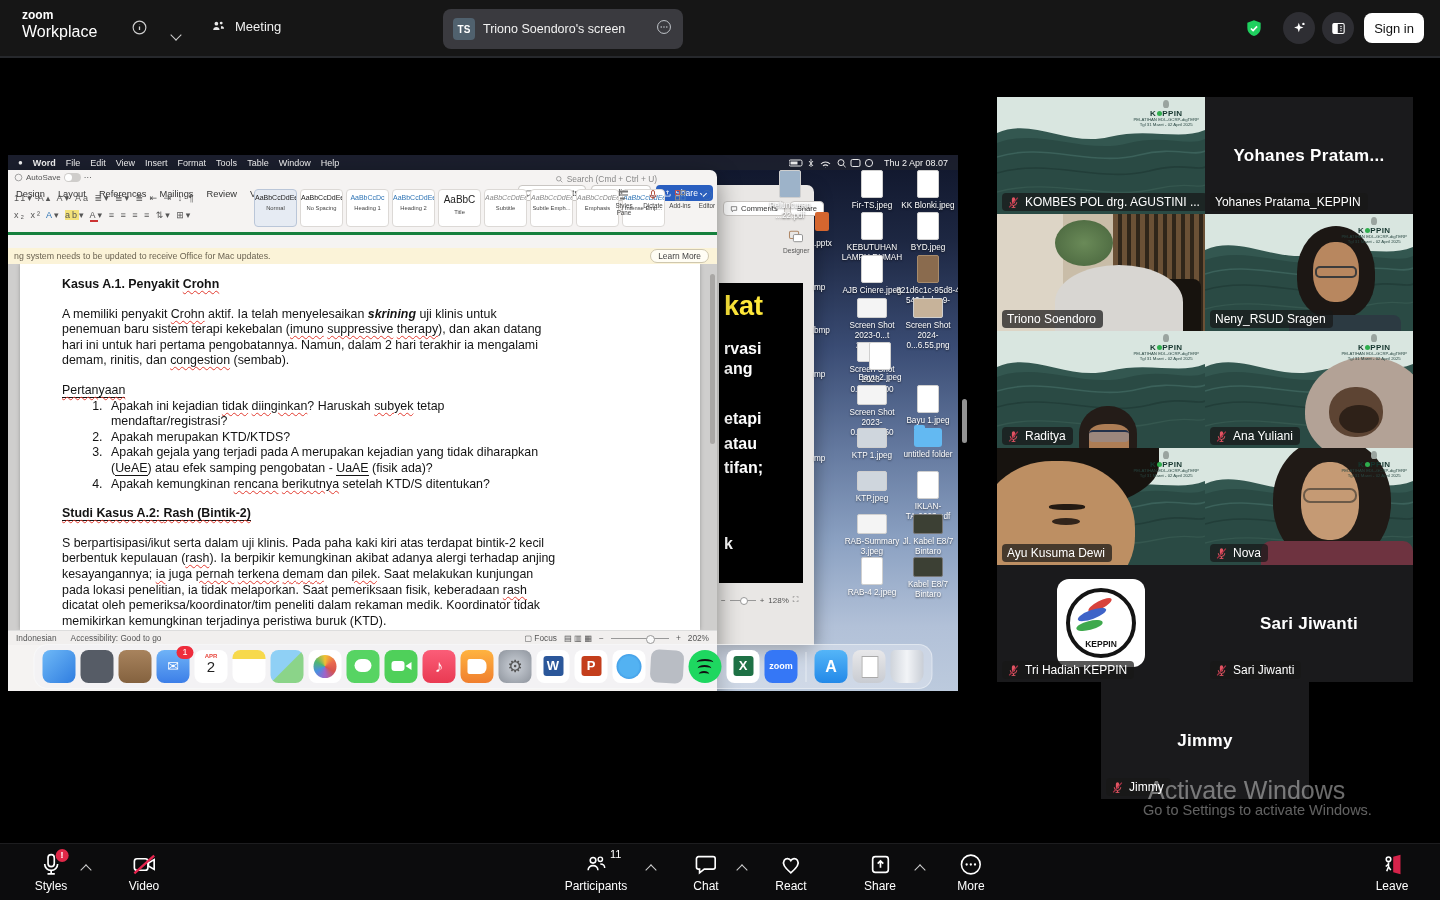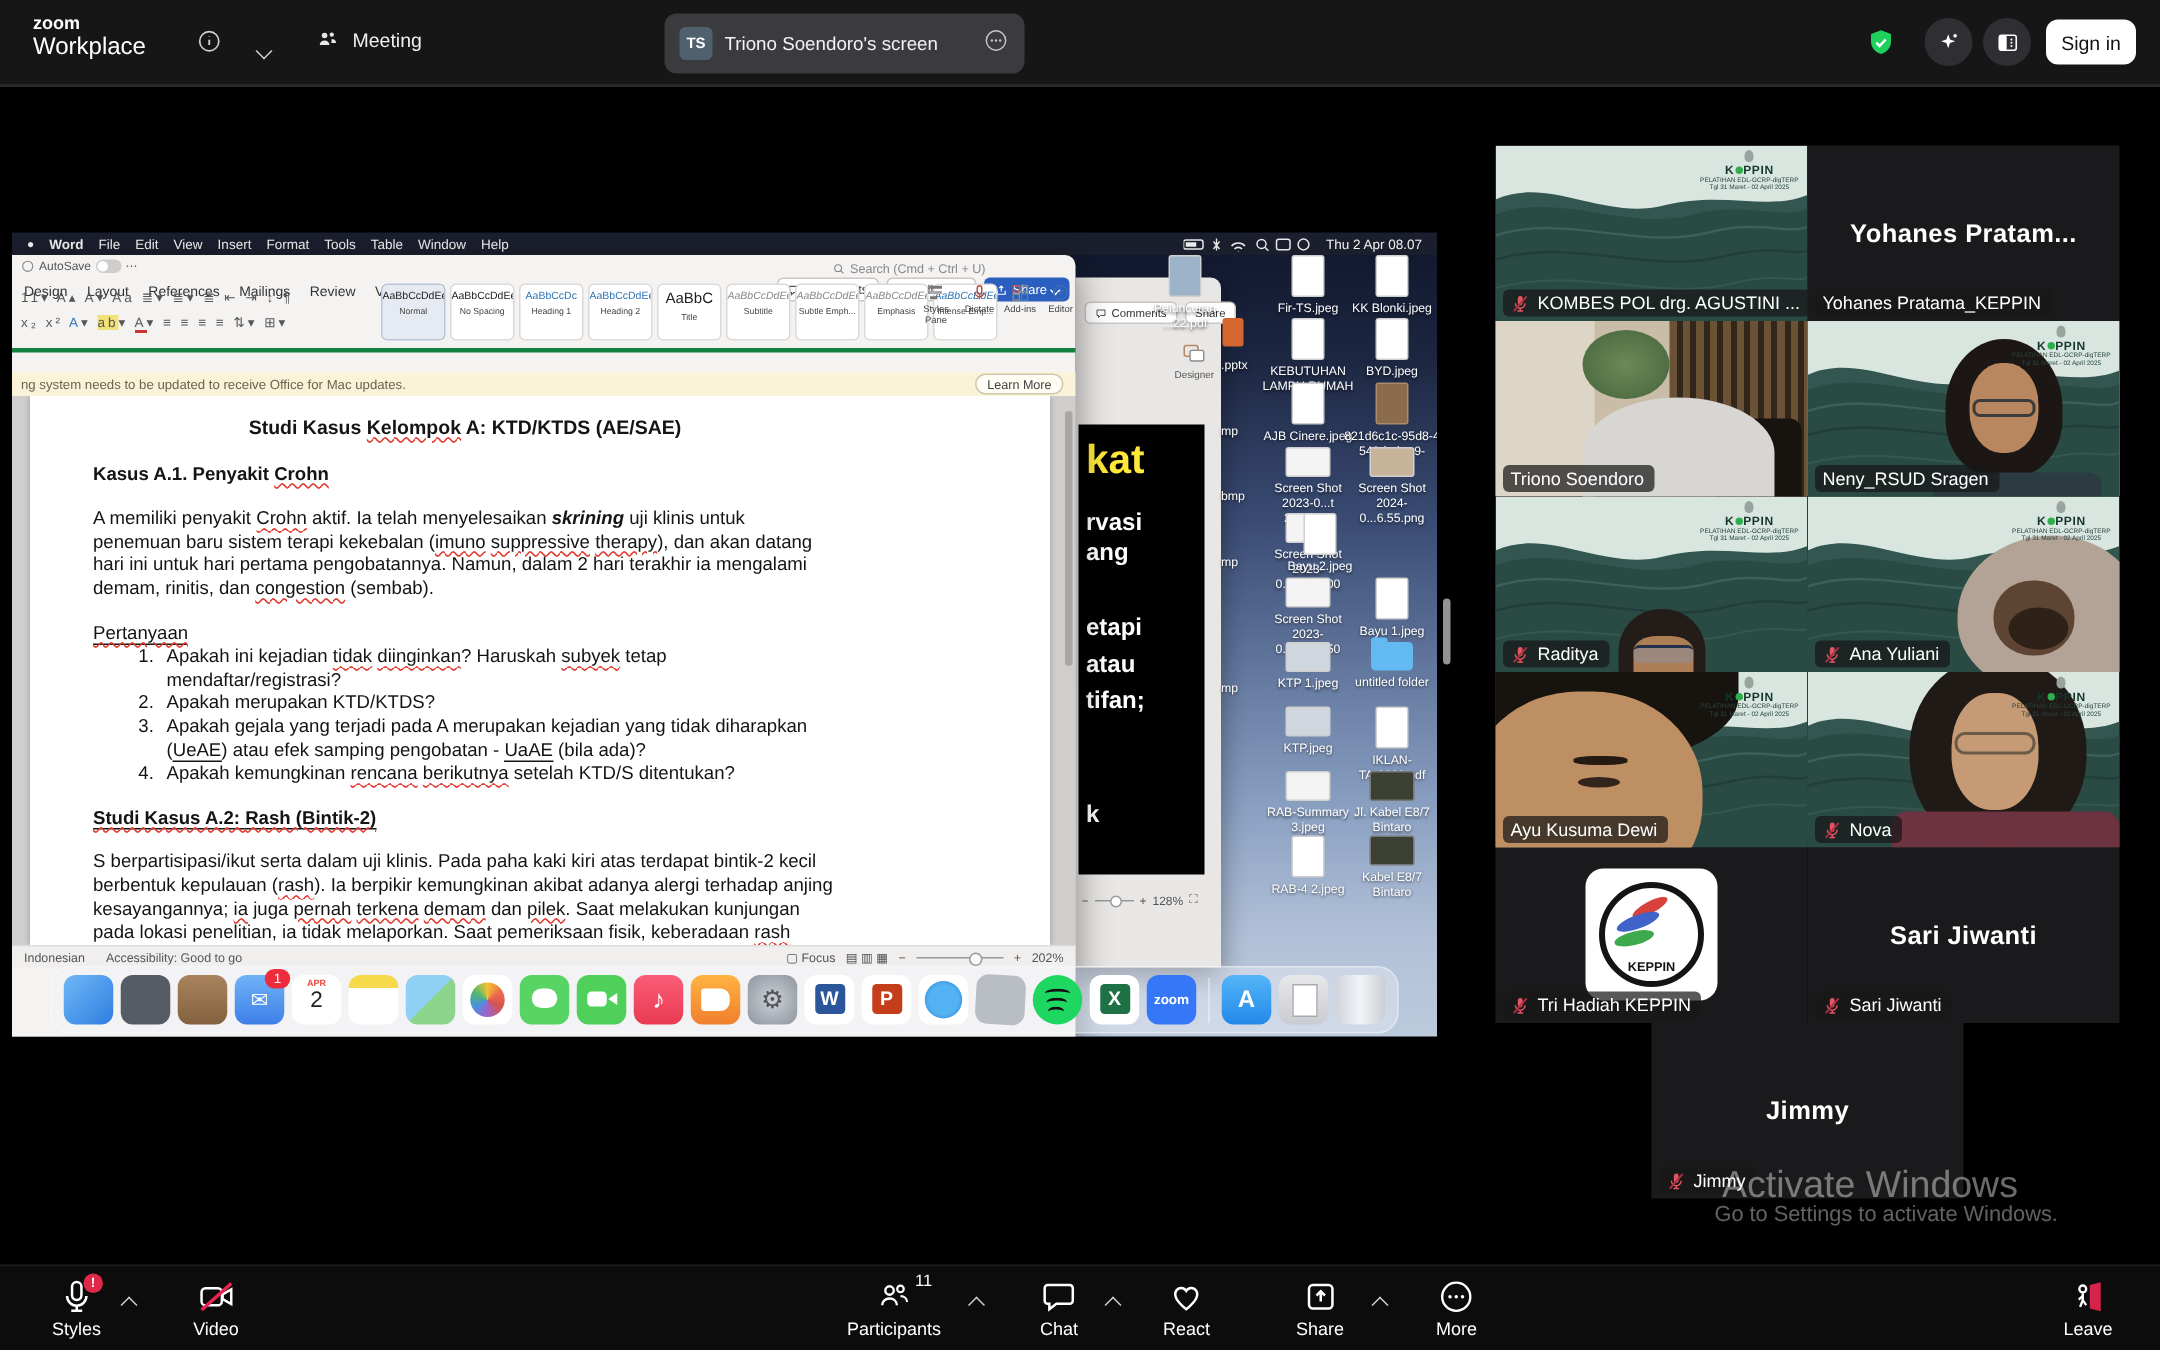--- a/index.html
+++ b/index.html
@@ -459,28 +459,27 @@
           </svg>
         <div>Editor</div>
       </div>
     </div>
     <div class="banner">
       <span>ng system needs to be updated to receive Office for Mac updates.</span>
       <span class="lmore">Learn More</span>
     </div>
     <div class="docarea">
       <div class="page">
-        <div class="dh"><span>Studi Kasus </span><span class="sp">Kelompok</span><span> A: KTD/KTDS (AE/SAE)</span></div>
         <div class="kk"><span>Kasus A.1. Penyakit </span><span class="sp">Crohn</span></div>
         <p><span>A memiliki penyakit </span><span class="sp">Crohn</span><span> aktif. Ia telah menyelesaikan </span><span class="bi">skrining</span><span> uji klinis untuk penemuan baru sistem terapi kekebalan (</span><span class="sp">imuno</span><span> </span><span class="sp">suppressive</span><span> </span><span class="sp">therapy</span><span>), dan akan datang hari ini untuk hari pertama pengobatannya. Namun, dalam 2 hari terakhir ia mengalami demam, rinitis, dan </span><span class="sp">congestion</span><span> (sembab).</span></p>
         <p style="margin:0"><span class="ul sp">Pertanyaan</span></p>
         <ol>
           <li><span>Apakah ini kejadian </span><span class="sp">tidak</span><span> </span><span class="sp">diinginkan</span><span>? Haruskah </span><span class="sp">subyek</span><span> tetap mendaftar/registrasi?</span></li>
           <li><span>Apakah merupakan KTD/KTDS?</span></li>
-          <li><span>Apakah gejala yang terjadi pada A merupakan kejadian yang tidak diharapkan (</span><span class="ul">UeAE</span><span>) atau efek samping pengobatan - </span><span class="ul">UaAE</span><span> (bila ada)?</span></li>
+          <li><span>Apakah gejala yang terjadi pada A merupakan kejadian yang tidak diharapkan (</span><span class="ul">UeAE</span><span>) atau efek samping pengobatan - </span><span class="ul">UaAE</span><span> (fisik ada)?</span></li>
           <li><span>Apakah kemungkinan </span><span class="sp">rencana</span><span> </span><span class="sp">berikutnya</span><span> setelah KTD/S ditentukan?</span></li>
         </ol>
         <div class="kk"><span class="ul sp">Studi Kasus A.2: </span><span class="ul sp">Rash (Bintik-2)</span></div>
         <p><span>S berpartisipasi/ikut serta dalam uji klinis. Pada paha kaki kiri atas terdapat bintik-2 kecil berbentuk kepulauan (</span><span class="sp">rash</span><span>). Ia berpikir kemungkinan akibat adanya alergi terhadap anjing kesayangannya; </span><span class="sp">ia</span><span> juga </span><span class="sp">pernah</span><span> </span><span class="sp">terkena</span><span> </span><span class="sp">demam</span><span> dan </span><span class="sp">pilek</span><span>. Saat melakukan kunjungan pada lokasi penelitian, ia tidak melaporkan. Saat pemeriksaan fisik, keberadaan </span><span class="sp">rash</span><span> dicatat oleh pemeriksa/koordinator/tim peneliti dalam rekaman medik. Koordinator tidak memikirkan kemungkinan terjadinya peristiwa buruk (KTD).</span></p>
       </div>
       <div class="docscroll"></div>
     </div>
     <div class="wstatus">
       <span>Indonesian</span>
       <span>Accessibility: Good to go</span>

